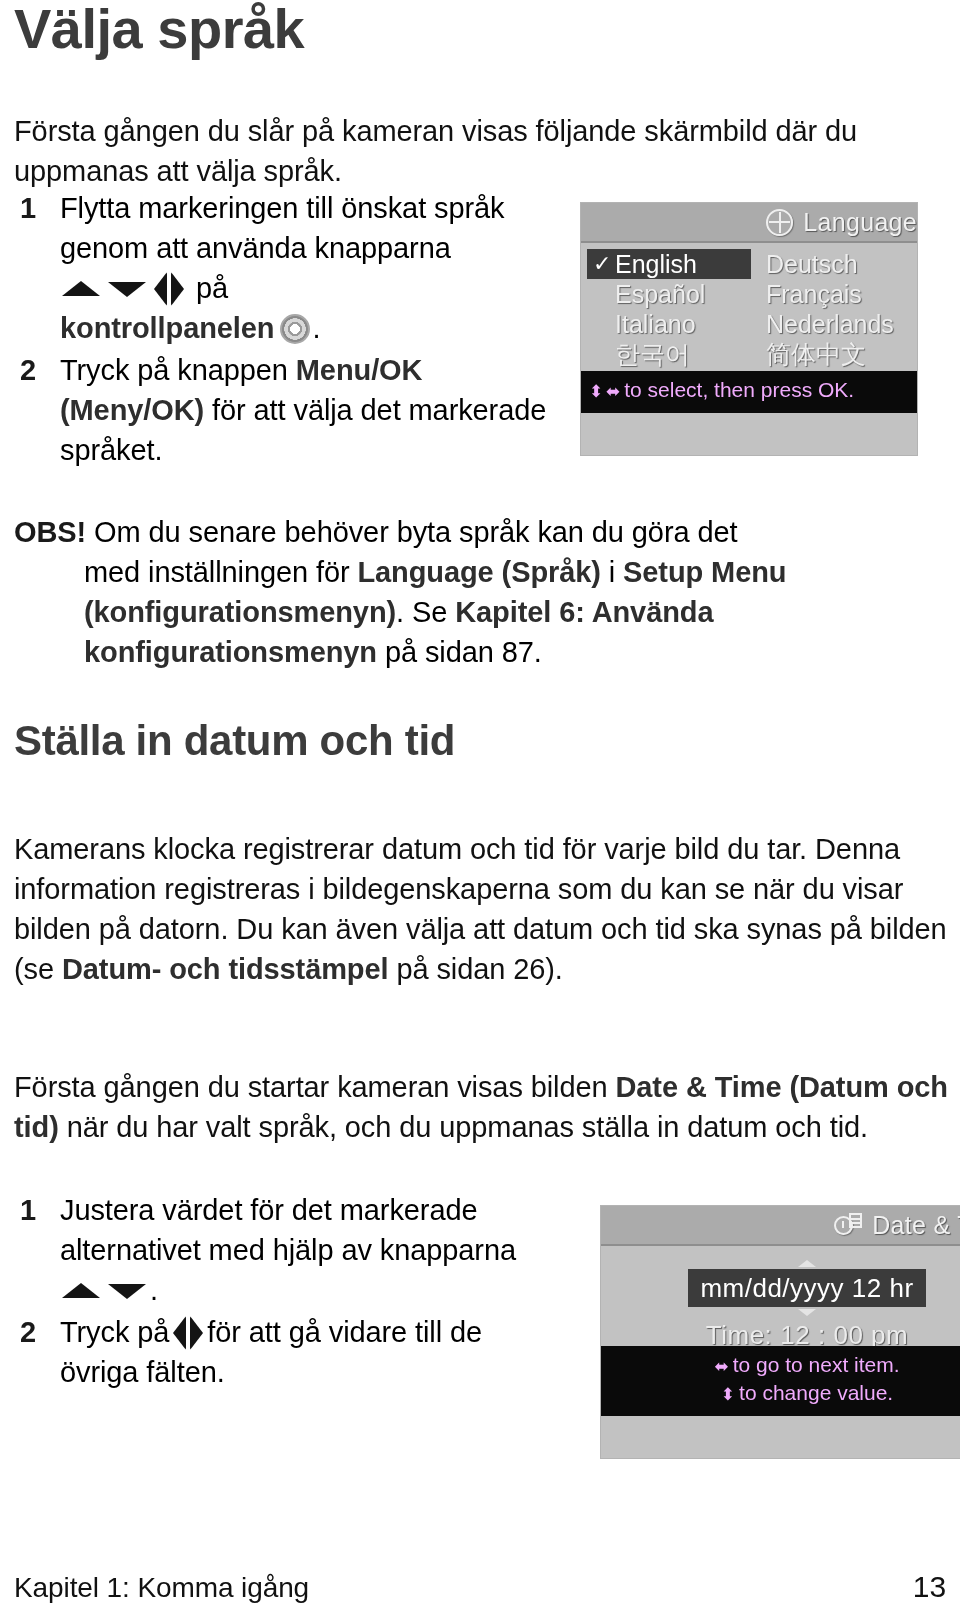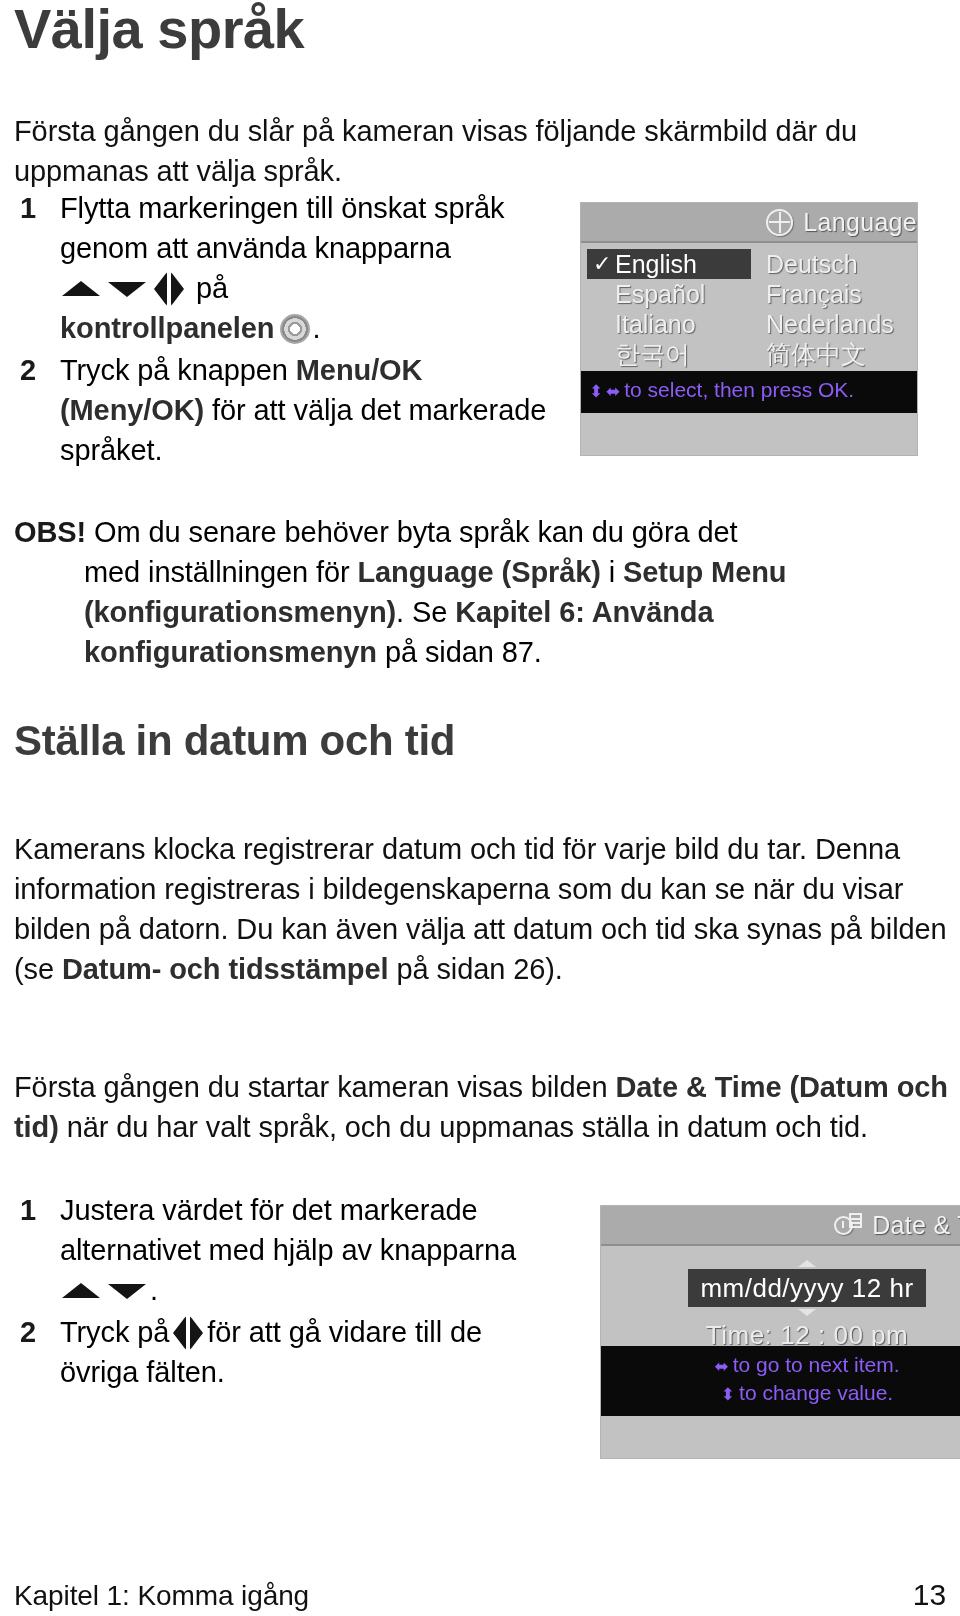--- a/index.html
+++ b/index.html
@@ -259,21 +259,21 @@
     left: 6px; top: 0;
     font-size: 22px;
     color: #ffffff;
   }
   .lang-col.right .lang-item { padding-left: 14px; }
 
   .lcd-footer {
     position: absolute;
     left: 0; right: 0; bottom: 0;
     background: #0a0a0a;
-    color: #8b5cf6;
+    color: #f0abfc;
     font-size: 21px;
     padding: 6px 8px 8px 8px;
     line-height: 26px;
   }
   .lcd-footer .arrow-hint {
     display: inline-block;
     font-size: 17px;
     letter-spacing: -1px;
     margin-right: 5px;
   }
@@ -308,21 +308,21 @@
     text-shadow: 1px 1px 1px rgba(55,55,55,0.75);
     letter-spacing: 0.5px;
   }
   .dt-row .lbl { margin-right: 8px; }
 
   
   .page-footer {
     position: absolute;
     left: 14px;
     right: 14px;
-    bottom: 4px;
+    bottom: 12px;
     display: flex;
     justify-content: space-between;
     align-items: baseline;
     font-size: 28px;
     color: #111111;
     letter-spacing: -0.1px;
   }
   .page-footer .pagenum { font-size: 30px; }
 </style>
 </head>

